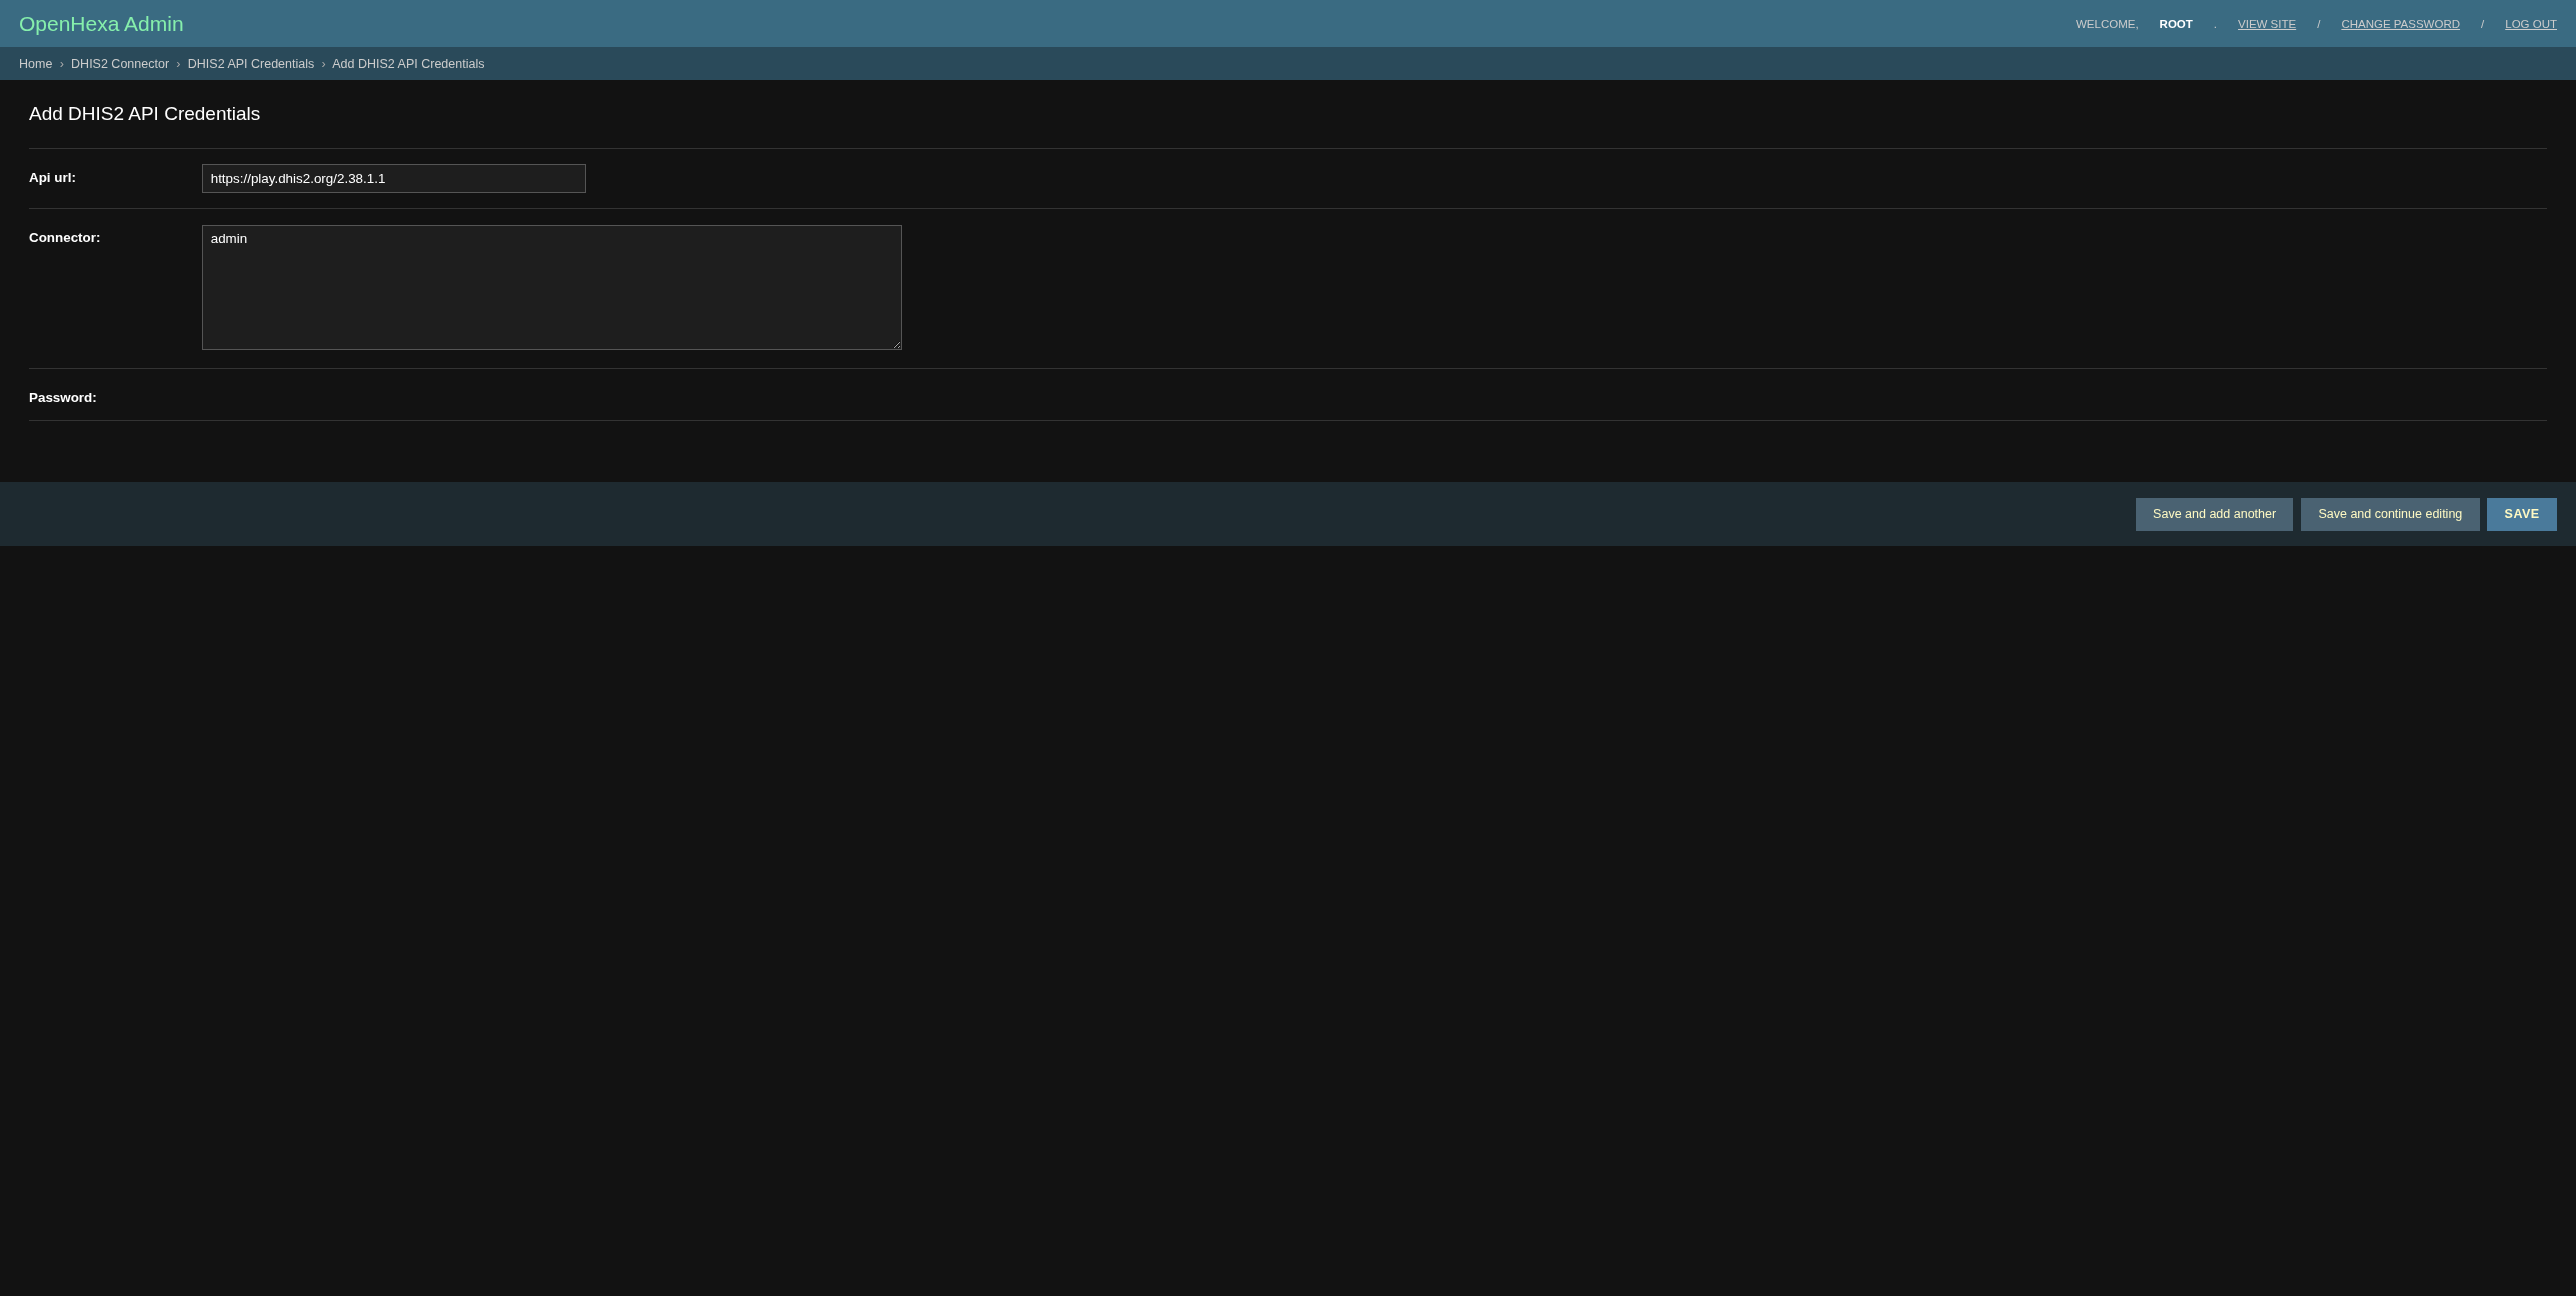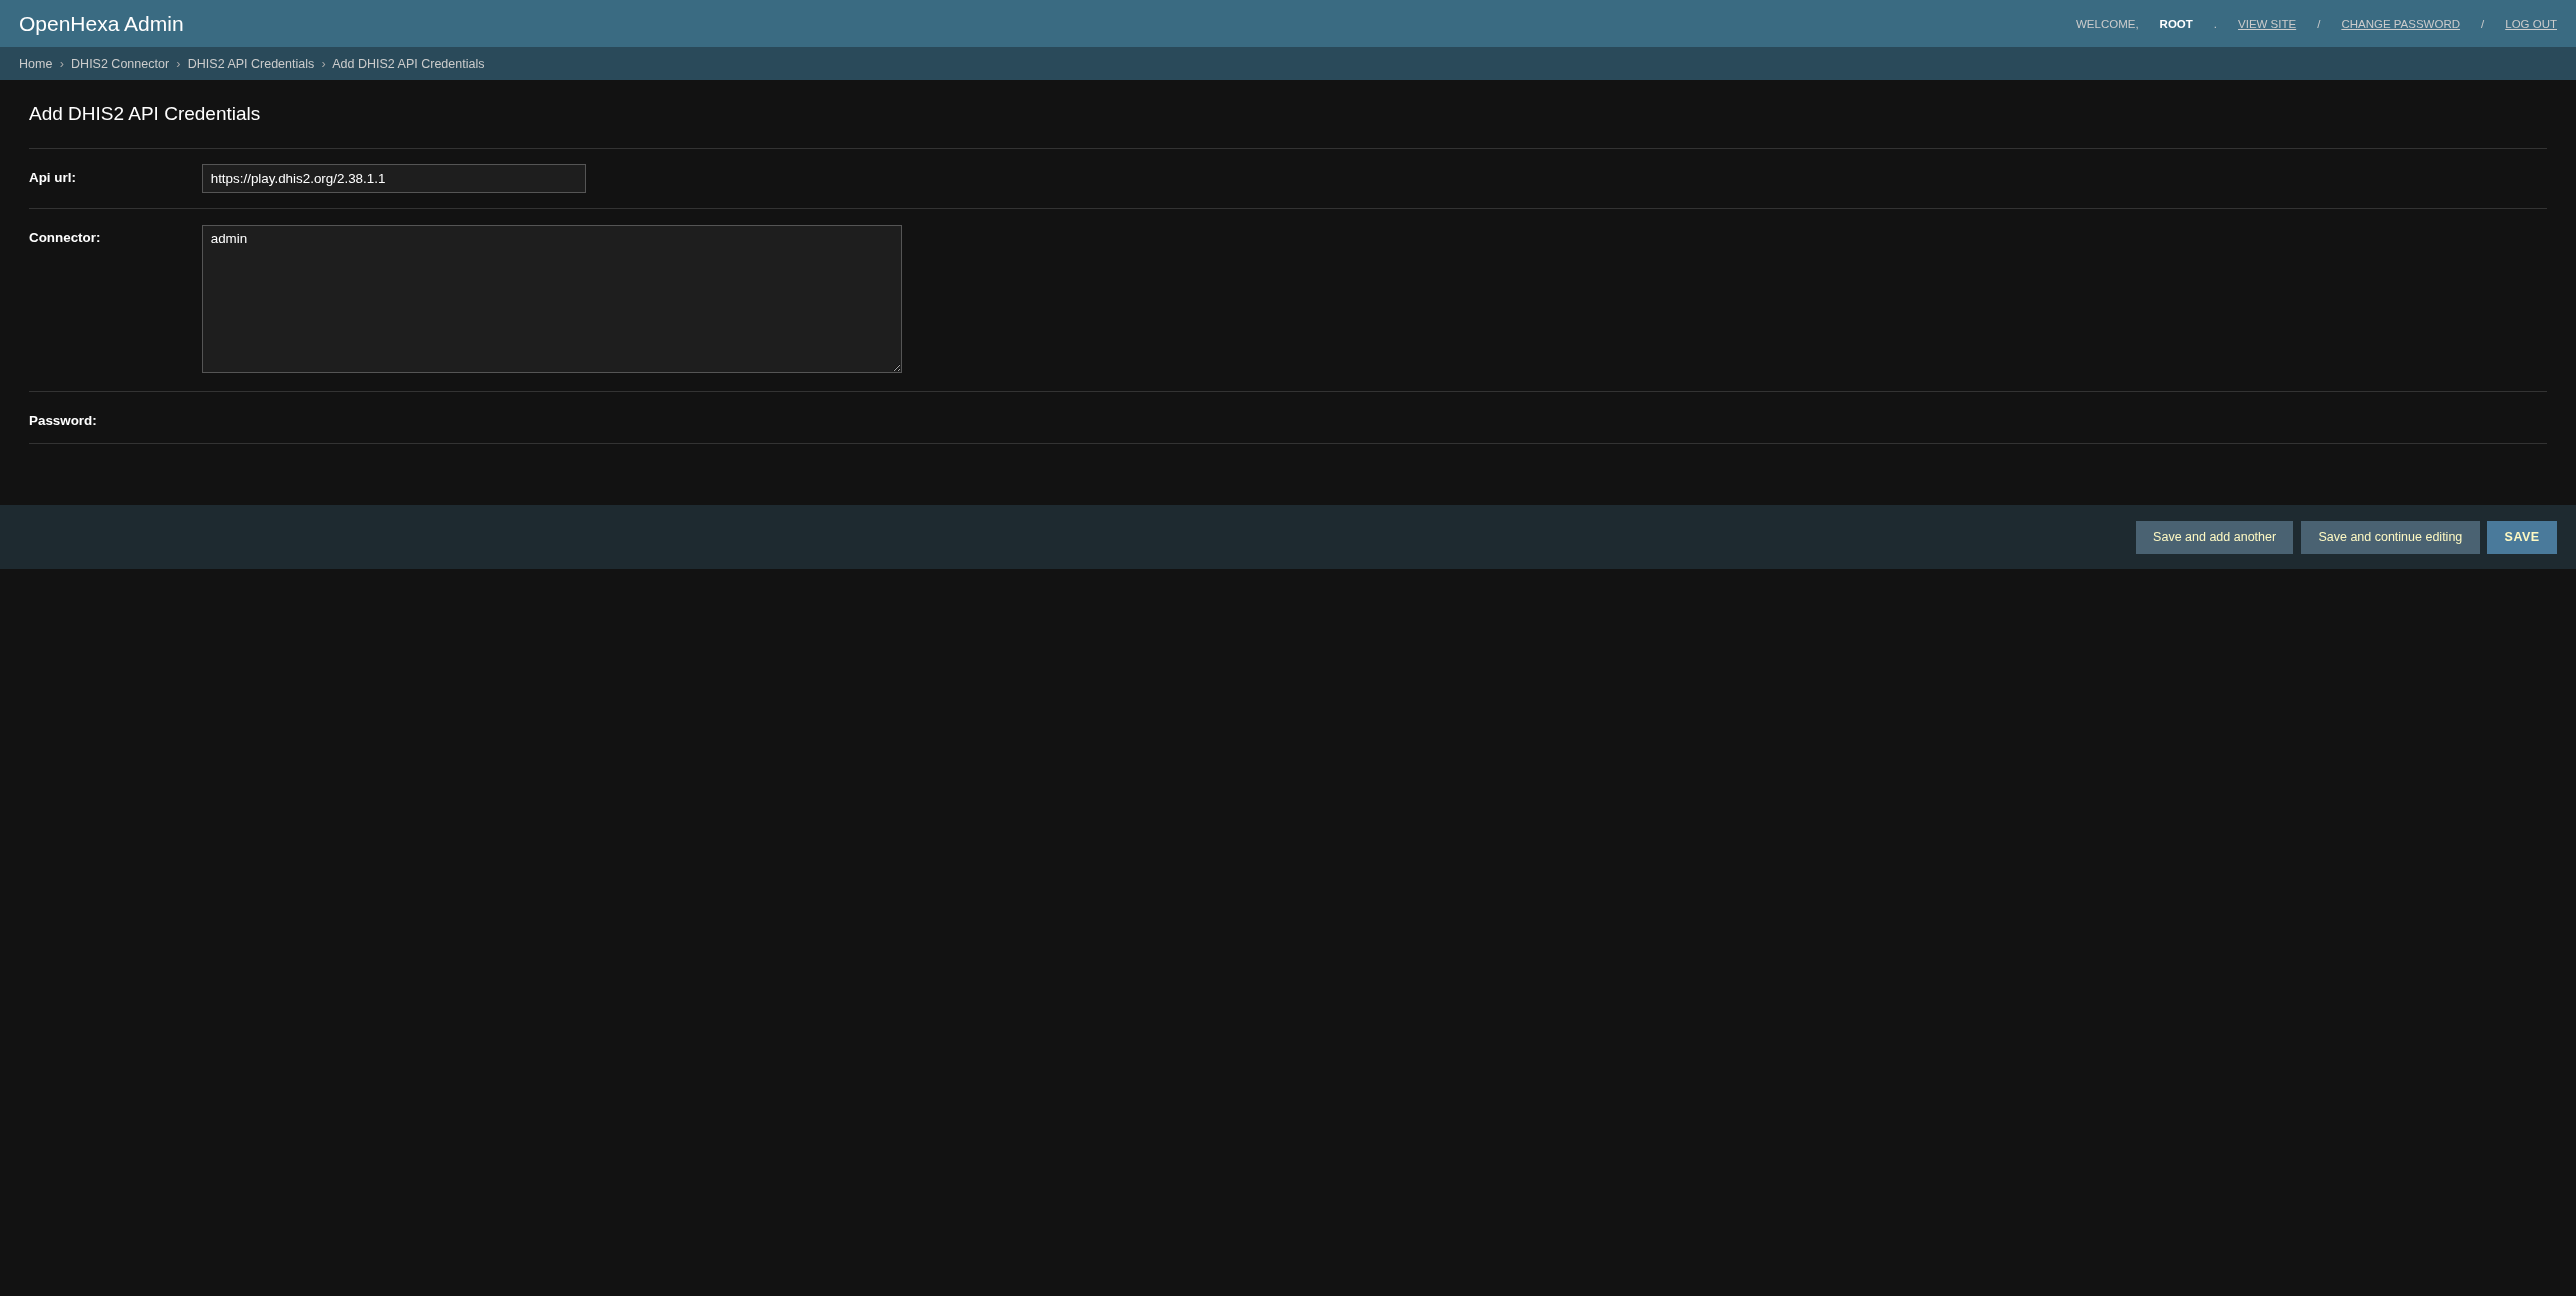--- a/index.html
+++ b/index.html
@@ -19,21 +19,21 @@
     
     .header {
       background-color: #3a6b82;
       padding: 11.5px 19px;
       display: flex;
       align-items: center;
       justify-content: space-between;
     }
 
     .header-title {
-      color: #ffffff;
+      color: #86efac;
       font-size: 21px;
       font-weight: normal;
     }
 
     .header-nav {
       color: #cccccc;
       font-size: 11.5px;
       display: flex;
       align-items: flex-end;
       gap: 21px;
@@ -126,21 +126,21 @@
     }
 
     .form-textarea {
       background-color: #1e1e1e;
       border: 1px solid #555555;
       color: #ffffff;
       padding: 5.8px 7.7px;
       font-size: 13.4px;
       font-family: Arial, sans-serif;
       width: 700px;
-      height: 148px;
+      height: 125px;
       resize: both;
     }
 
     
     .action-bar {
       background-color: #1e2a30;
       padding: 15.3px 19px;
       display: flex;
       justify-content: flex-end;
       align-items: center;

